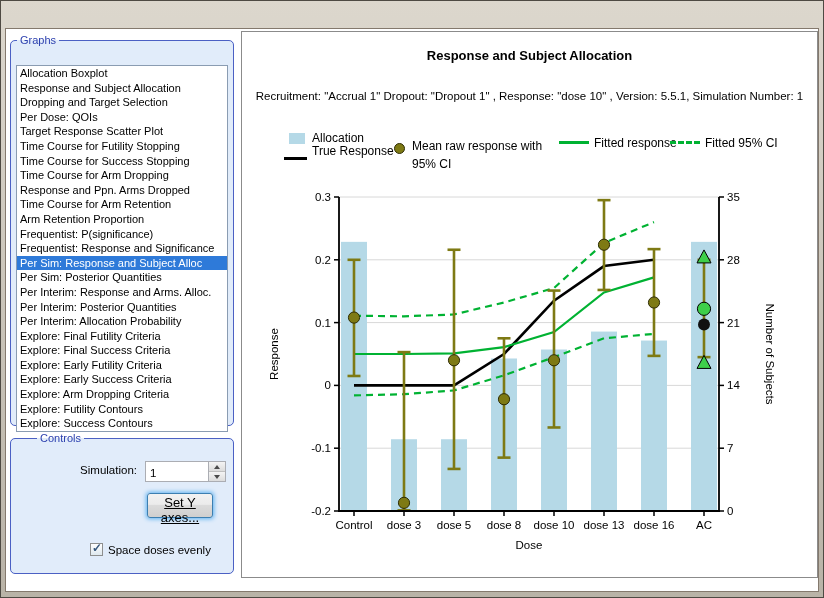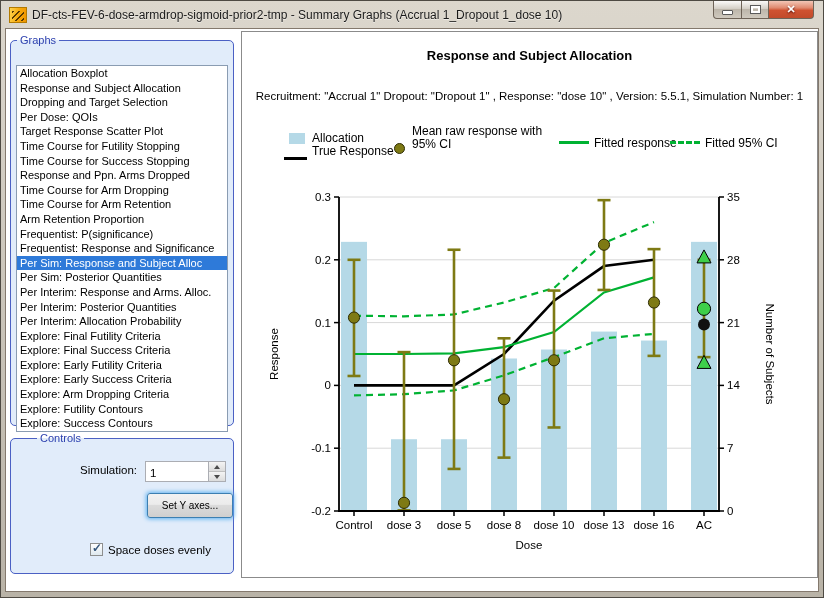--- a/index.html
+++ b/index.html
@@ -38,24 +38,24 @@
   .ctl-label{position:absolute;left:0px;top:20px;width:126px;text-align:right;font-size:11.5px;color:#000;}
   .spinbox{position:absolute;left:134px;top:17px;width:81px;height:21px;box-sizing:border-box;
     border:1px solid #abadb3;background:#fff;display:flex;}
   .spin-value{flex:1;border:none;outline:none;font-size:11.5px;font-family:"Liberation Sans",sans-serif;padding:2px 0 0 4px;width:50px;}
   .spin-arrows{width:16px;display:flex;flex-direction:column;border-left:1px solid #abadb3;}
   .spin-up,.spin-down{flex:1;background:linear-gradient(#f4f4f4,#dcdcdc);border-bottom:1px solid #bfbfbf;
     display:flex;align-items:center;justify-content:center;}
   .spin-down{border-bottom:none;}
   .tri-up{width:0;height:0;border-left:3.5px solid transparent;border-right:3.5px solid transparent;border-bottom:4px solid #4a4a4a;}
   .tri-down{width:0;height:0;border-left:3.5px solid transparent;border-right:3.5px solid transparent;border-top:4px solid #4a4a4a;}
-  .btn{position:absolute;left:136px;top:49px;width:86px;height:25px;box-sizing:border-box;
-    border:1px solid #3c7fb1;border-radius:3px;font-size:10px;font-family:"Liberation Sans",sans-serif;
+  .btn{position:absolute;left:136px;top:49px;width:66px;height:25px;box-sizing:border-box;
+    border:1px solid #3c7fb1;border-radius:3px;font-size:13px;font-family:"Liberation Sans",sans-serif;
     background:linear-gradient(#f2f2f2,#ebebeb 45%,#dbdbdb 50%,#cfcfcf);
-    box-shadow:0 0 4px 1px #5eb2f0;}
+    box-shadow:0 0 4px 1px #5eb2f0;text-decoration:underline;}
   .chk-row{position:absolute;left:79px;top:81px;display:flex;align-items:center;margin-top:18px;}
   .chk-box{width:13px;height:13px;box-sizing:border-box;border:1px solid #8e8f8f;
     background:linear-gradient(#fefefe,#dfe9ef);position:relative;}
   .chk-box::after{content:"✓";position:absolute;left:1px;top:-3px;font-size:12px;font-weight:bold;color:#35567c;}
   .chk-label{font-size:11.5px;margin-left:5px;}
   
   .chart-panel{position:absolute;left:235px;top:2px;width:577px;height:547px;box-sizing:border-box;
     background:#fff;border:1px solid #8b8b8b;}
   .chart-title{position:absolute;left:0;top:16px;width:100%;text-align:center;font-size:13px;font-weight:bold;color:#000;}
   .chart-subtitle{position:absolute;left:0;top:58px;width:100%;text-align:center;font-size:11.5px;color:#000;}
@@ -64,50 +64,35 @@
   .sw-line{position:absolute;width:23px;height:0;border-top:3px solid #000;}
   .sw-dot{position:absolute;width:11px;height:11px;border-radius:50%;box-sizing:border-box;border:1px solid #2f2d05;}
   .sw-green{position:absolute;width:30px;height:0;border-top:3px solid;}
   .sw-dashed{position:absolute;width:30px;height:0;border-top:3px dashed;}
   svg text{font-family:"Liberation Sans",sans-serif;font-size:11.5px;fill:#000;}
 </style>
 </head>
 <body>
 
 <div class="window">
-  <div class="titlebar">
-    <span class="app-icon"></span>
-    <span class="title-text">DF-cts-FEV-6-dose-armdrop-sigmoid-prior2-tmp - Summary Graphs (Accrual 1_Dropout 1_dose 10)</span>
-    <div class="winbtns">
-      <div class="winbtn minb">
-          <span class="glyph-min"></span>
-        </div>
-      <div class="winbtn maxb">
-          <span class="glyph-max"></span>
-        </div>
-      <div class="winbtn closeb">
-          <span class="glyph-close">✕</span>
-        </div>
-    </div>
-  </div>
 
   <div class="client">
 
     <fieldset class="groupbox" id="gb-graphs">
       <legend>Graphs</legend>
       <div class="listbox">
           <div class="list-item">Allocation Boxplot</div>
           <div class="list-item">Response and Subject Allocation</div>
           <div class="list-item">Dropping and Target Selection</div>
           <div class="list-item">Per Dose: QOIs</div>
           <div class="list-item">Target Response Scatter Plot</div>
           <div class="list-item">Time Course for Futility Stopping</div>
           <div class="list-item">Time Course for Success Stopping</div>
+          <div class="list-item">Time Course for Arm Dropping</div>
           <div class="list-item">Response and Ppn. Arms Dropped</div>
-          <div class="list-item">Time Course for Arm Dropping</div>
           <div class="list-item">Time Course for Arm Retention</div>
           <div class="list-item">Arm Retention Proportion</div>
           <div class="list-item">Frequentist: P(significance)</div>
           <div class="list-item">Frequentist: Response and Significance</div>
           <div class="list-item selected">Per Sim: Response and Subject Alloc</div>
           <div class="list-item">Per Sim: Posterior Quantities</div>
           <div class="list-item">Per Interim: Response and Arms. Alloc.</div>
           <div class="list-item">Per Interim: Posterior Quantities</div>
           <div class="list-item">Per Interim: Allocation Probability</div>
           <div class="list-item">Explore: Final Futility Criteria</div>
@@ -144,21 +129,21 @@
     <div class="chart-panel">
       <div class="chart-title">Response and Subject Allocation</div>
       <div class="chart-subtitle">Recruitment: "Accrual 1" Dropout: "Dropout 1" , Response: "dose 10" , Version: 5.5.1, Simulation Number: 1</div>
 
       
       <span class="sw-alloc" id="sw-alloc" style="background: rgb(181, 217, 231);"></span>
       <span class="legend-label" style="left:70px;top:99px;">Allocation</span>
       <span class="sw-line" style="left:42px;top:125px;"></span>
       <span class="legend-label" style="left:70px;top:112px;">True Response</span>
       <span class="sw-dot" id="sw-dot" style="left: 152px; top: 111px; background: rgb(126, 122, 20);"></span>
-      <span class="legend-label" style="left:170px;top:93px;width:152px;line-height:13px;">Mean raw response with 95% CI</span>
+      <span class="legend-label" style="left:170px;top:105px;width:152px;line-height:18px;">Mean raw response with 95% CI</span>
       <span class="sw-green" id="sw-green" style="left: 317px; top: 109px; border-top-color: rgb(0, 178, 50);"></span>
       <span class="legend-label" style="left:352px;top:104px;">Fitted response</span>
       <span class="sw-dashed" id="sw-dashed" style="left: 428px; top: 109px; border-top-color: rgb(0, 178, 50);"></span>
       <span class="legend-label" style="left:463px;top:104px;">Fitted 95% CI</span>
 
       <svg width="575" height="545" id="plot">
           <line x1="97" x2="477" y1="165" y2="165" stroke="#d8d8d8" stroke-width="1"></line>
           <line x1="97" x2="477" y1="227.79999999999998" y2="227.79999999999998" stroke="#d8d8d8" stroke-width="1"></line>
           <line x1="97" x2="477" y1="290.59999999999997" y2="290.59999999999997" stroke="#d8d8d8" stroke-width="1"></line>
           <line x1="97" x2="477" y1="353.4" y2="353.4" stroke="#d8d8d8" stroke-width="1"></line>

